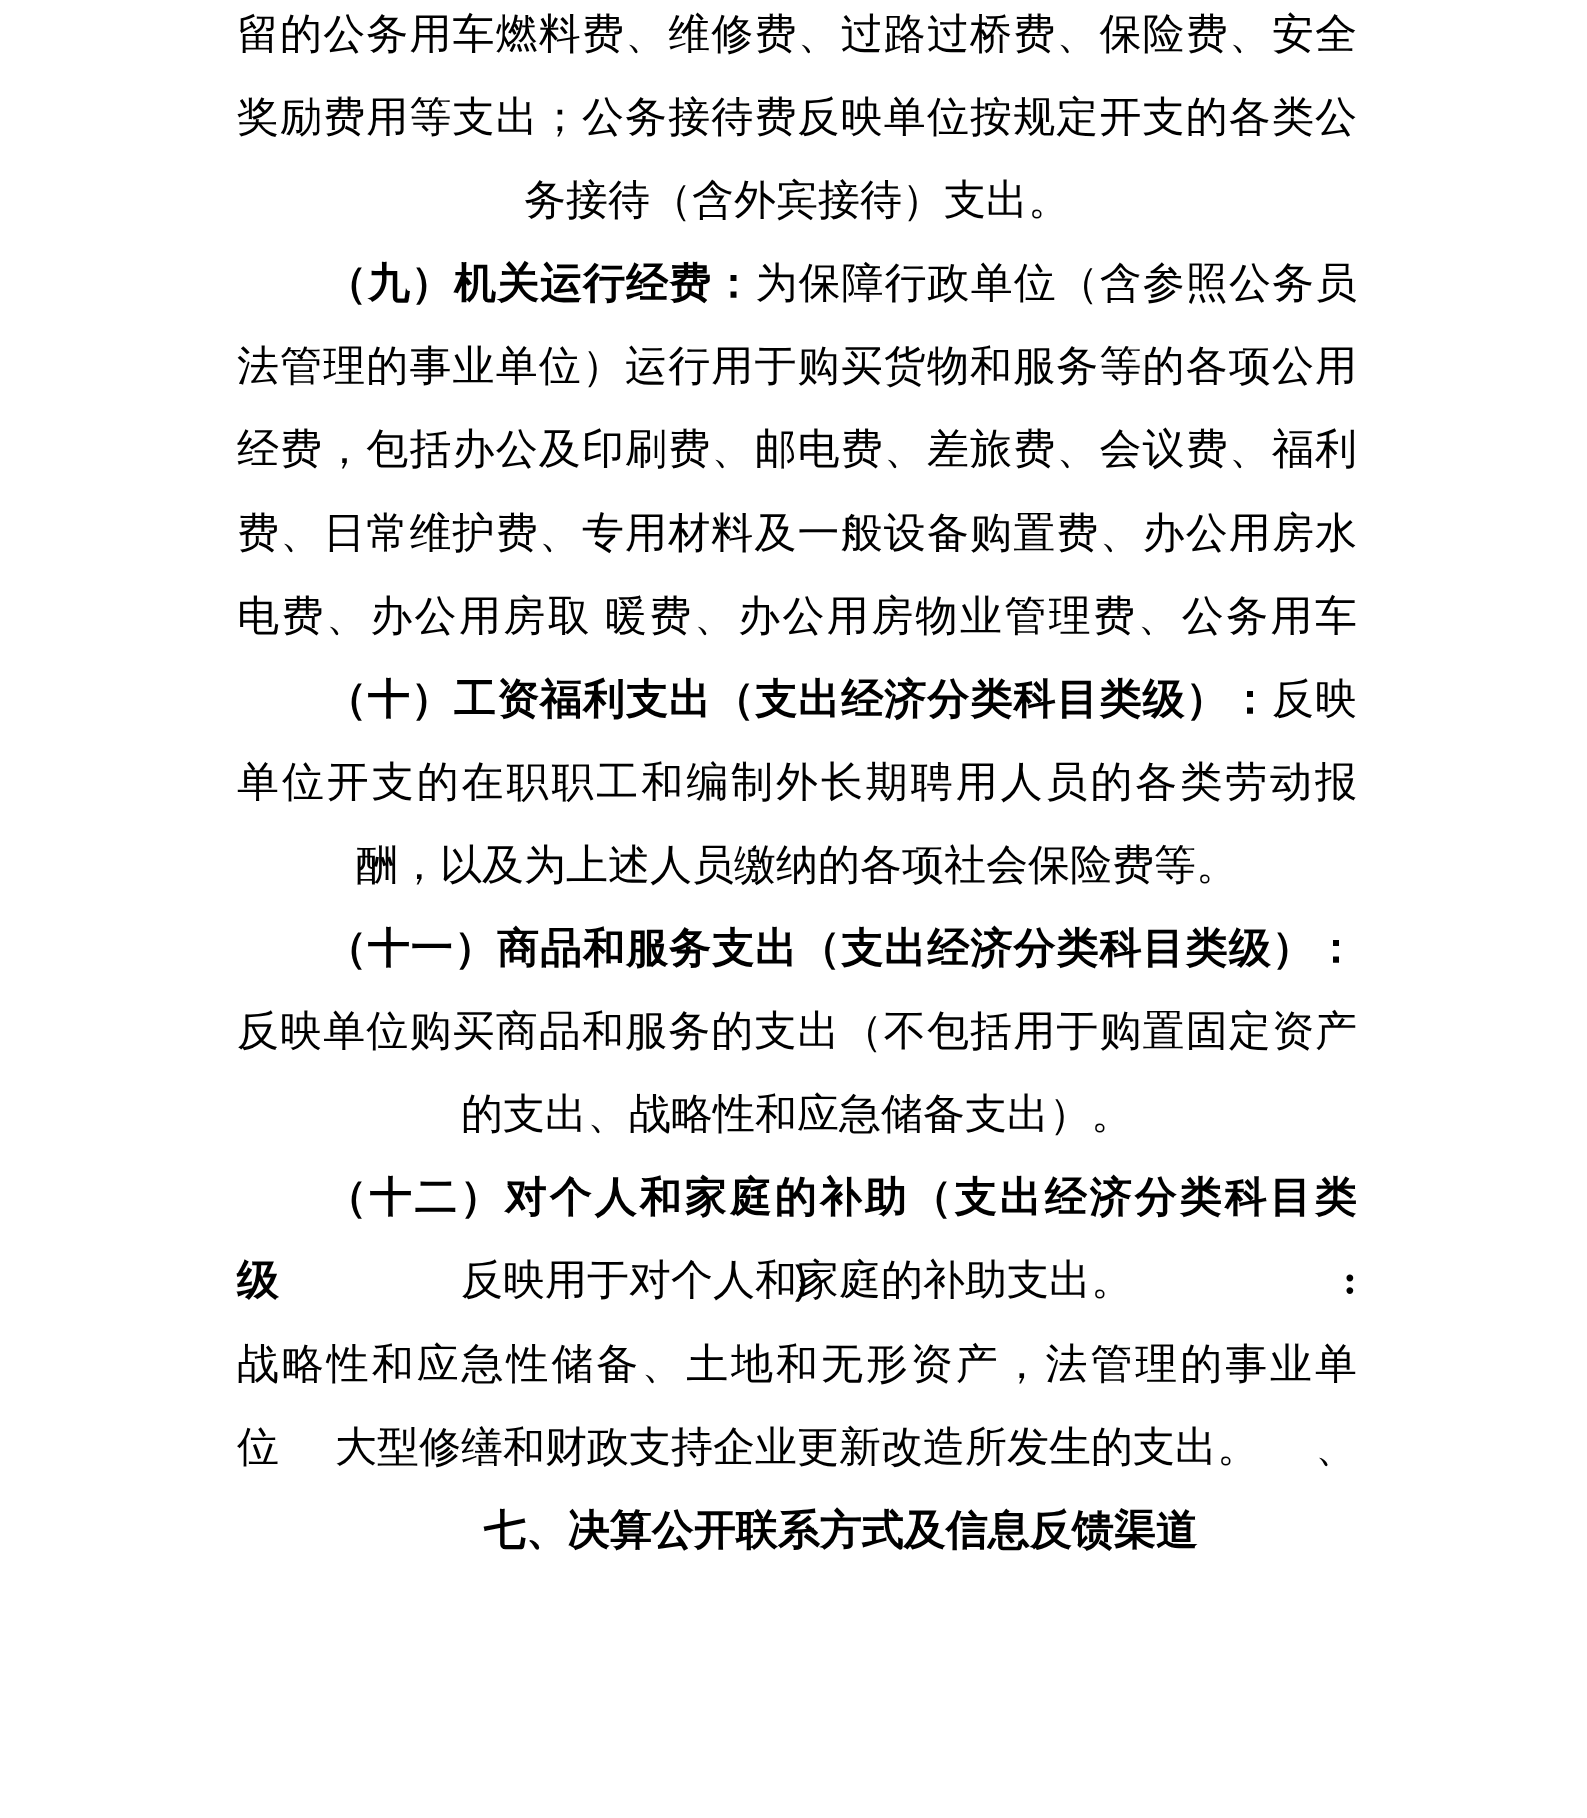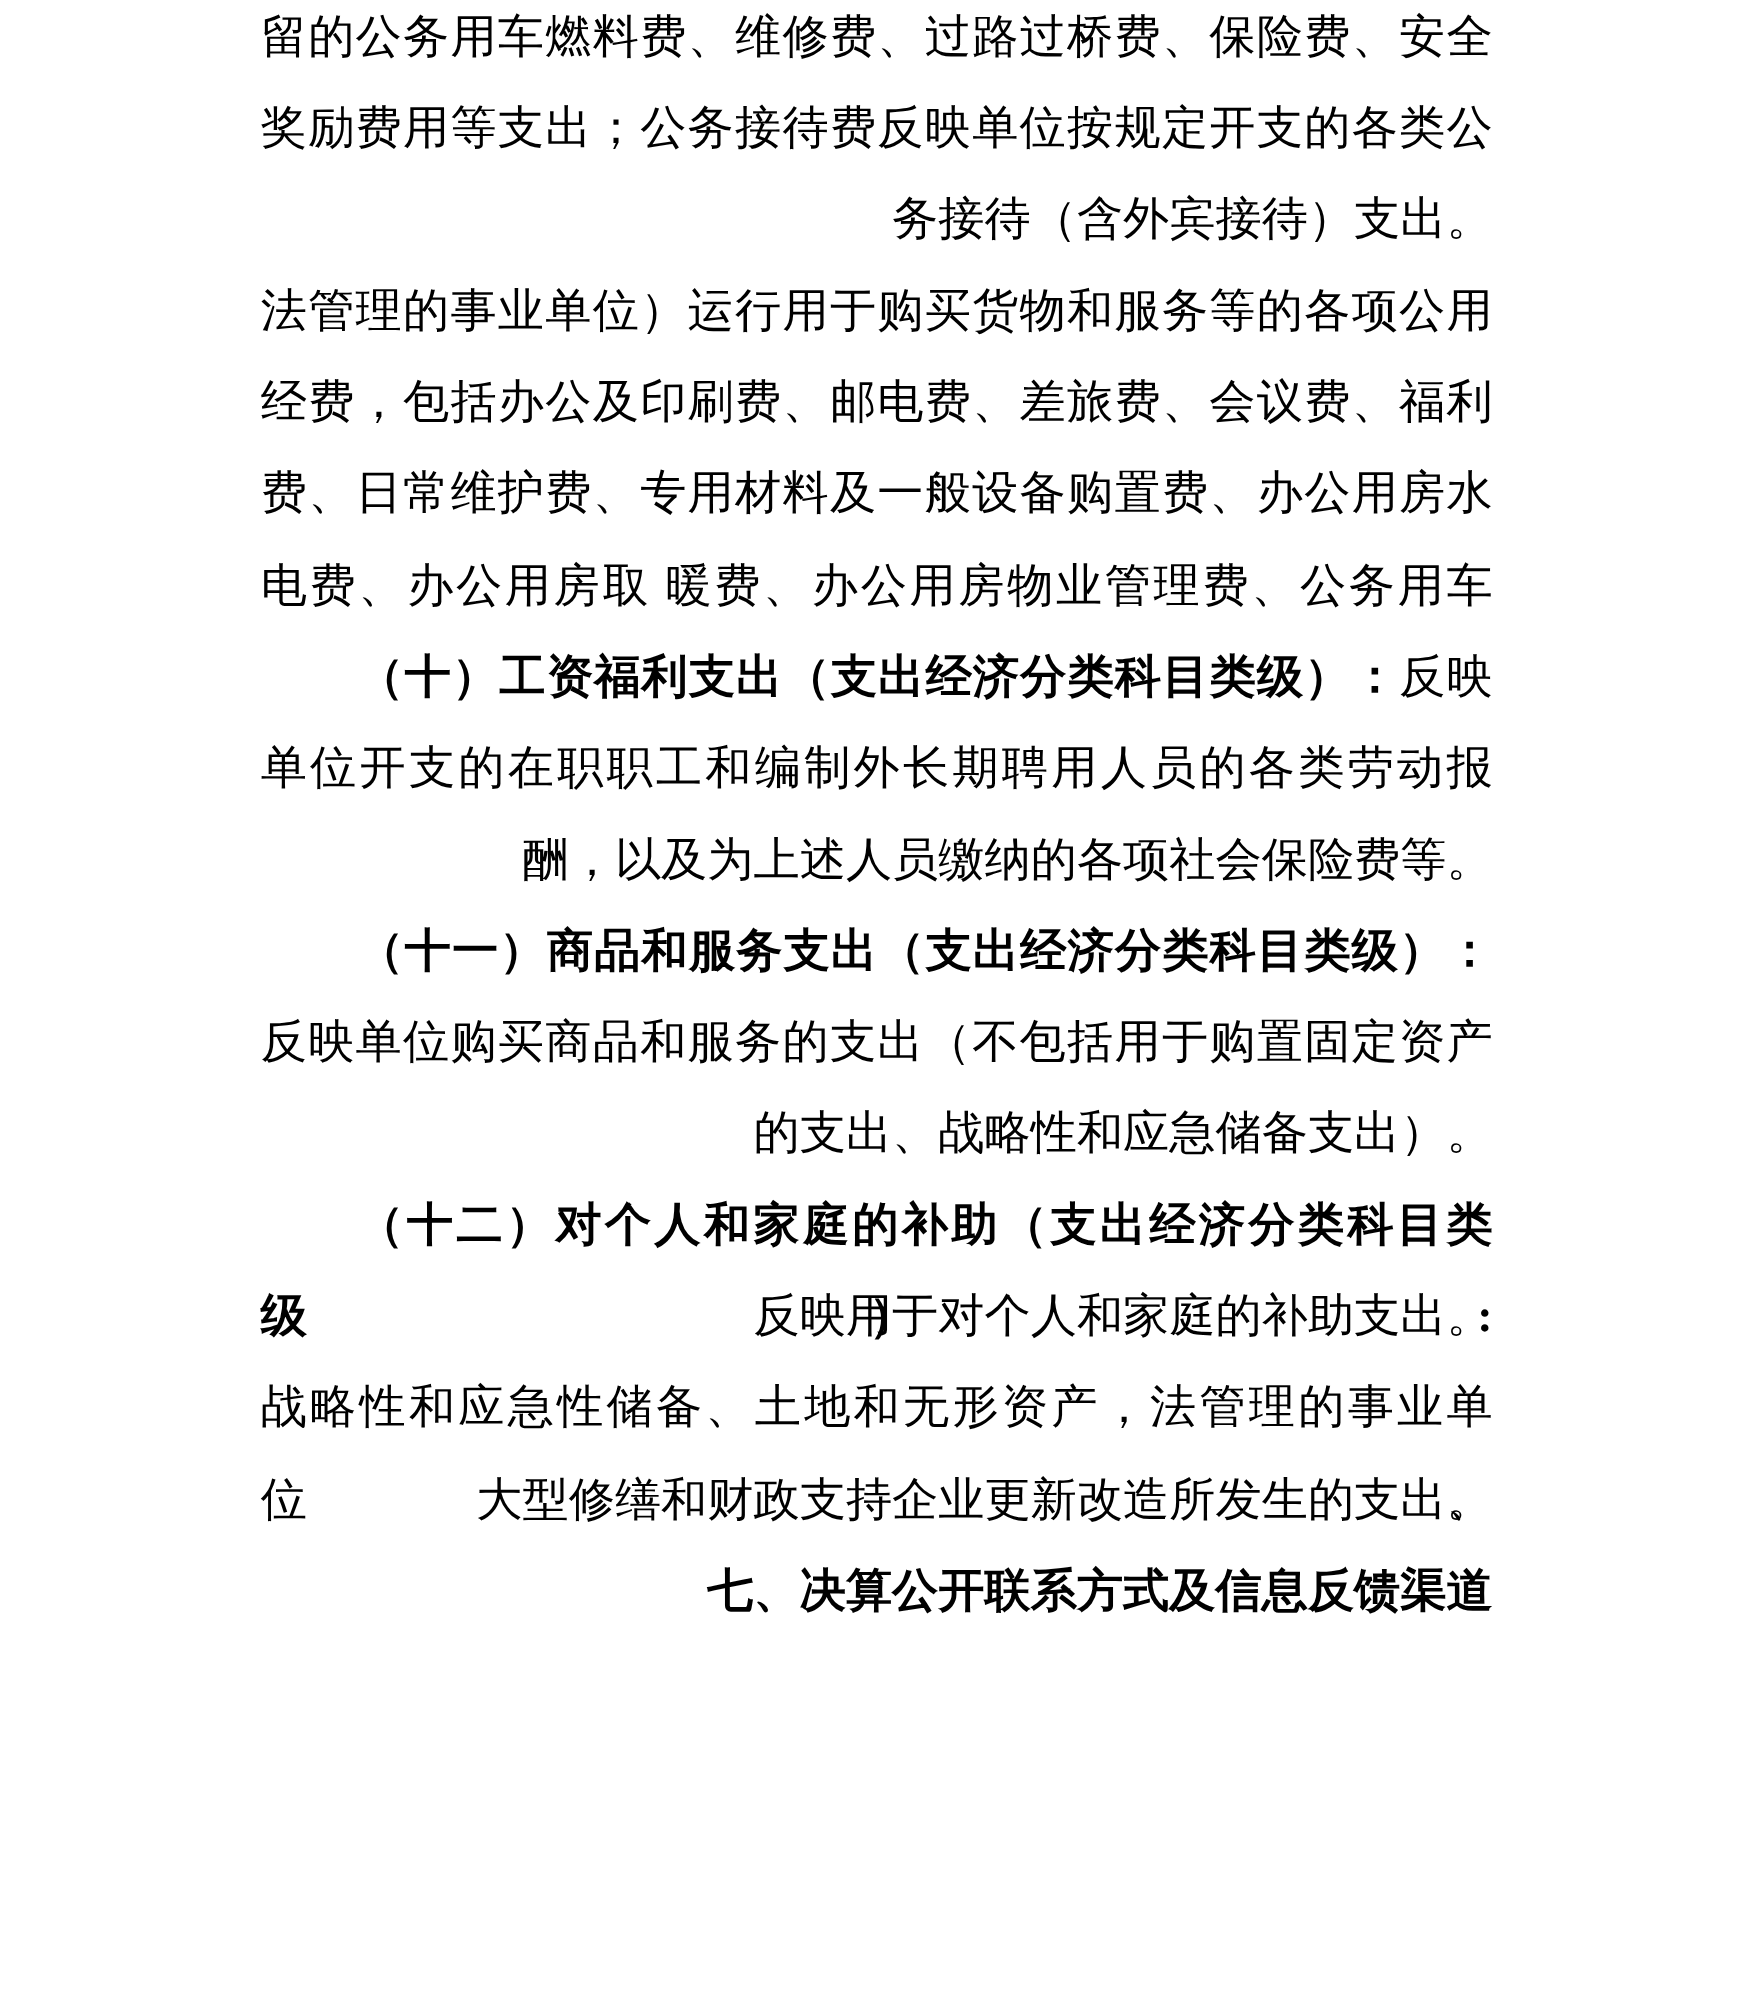--- a/index.html
+++ b/index.html
@@ -21,40 +21,41 @@
     left: 237px;
     top: -7px;
     width: 1120px;
   }
   .line {
     height: 83.1px;
     line-height: 83.1px;
     font-size: 42px;
     letter-spacing: 0px;
     white-space: pre-wrap;
-    text-align: right;
+    text-align: center;
   }
   .line.justify {
     text-align: justify;
     text-align-last: justify;
   }
   .line.indent {
     text-indent: 88px;
   }
   .seg { font-weight: 400; }
   .seg.bold { font-weight: 700; }
 </style>
 </head>
 <body>
 
 <div class="page">
   <div class="doc">
       <div class="line justify"><span class="seg">留的公务用车燃料费、维修费、过路过桥费、保险费、安全</span></div>
       <div class="line justify"><span class="seg">奖励费用等支出；公务接待费反映单位按规定开支的各类公</span></div>
       <div class="line"><span class="seg">务接待（含外宾接待）支出。</span></div>
+      <div class="line justify indent"><span class="seg bold">（九）机关运行经费：</span><span class="seg">为保障行政单位（含参照公务员</span></div>
       <div class="line justify"><span class="seg">法管理的事业单位）运行用于购买货物和服务等的各项公用</span></div>
       <div class="line justify"><span class="seg">经费，包括办公及印刷费、邮电费、差旅费、会议费、福利</span></div>
       <div class="line justify"><span class="seg">费、日常维护费、专用材料及一般设备购置费、办公用房水</span></div>
       <div class="line justify"><span class="seg">电费、办公用房取 暖费、办公用房物业管理费、公务用车</span></div>
       <div class="line justify indent"><span class="seg bold">（十）工资福利支出（支出经济分类科目类级）：</span><span class="seg">反映</span></div>
       <div class="line justify"><span class="seg">单位开支的在职职工和编制外长期聘用人员的各类劳动报</span></div>
       <div class="line"><span class="seg">酬，以及为上述人员缴纳的各项社会保险费等。</span></div>
       <div class="line justify indent"><span class="seg bold">（十一）商品和服务支出（支出经济分类科目类级）：</span></div>
       <div class="line justify"><span class="seg">反映单位购买商品和服务的支出（不包括用于购置固定资产</span></div>
       <div class="line"><span class="seg">的支出、战略性和应急储备支出）。</span></div>

